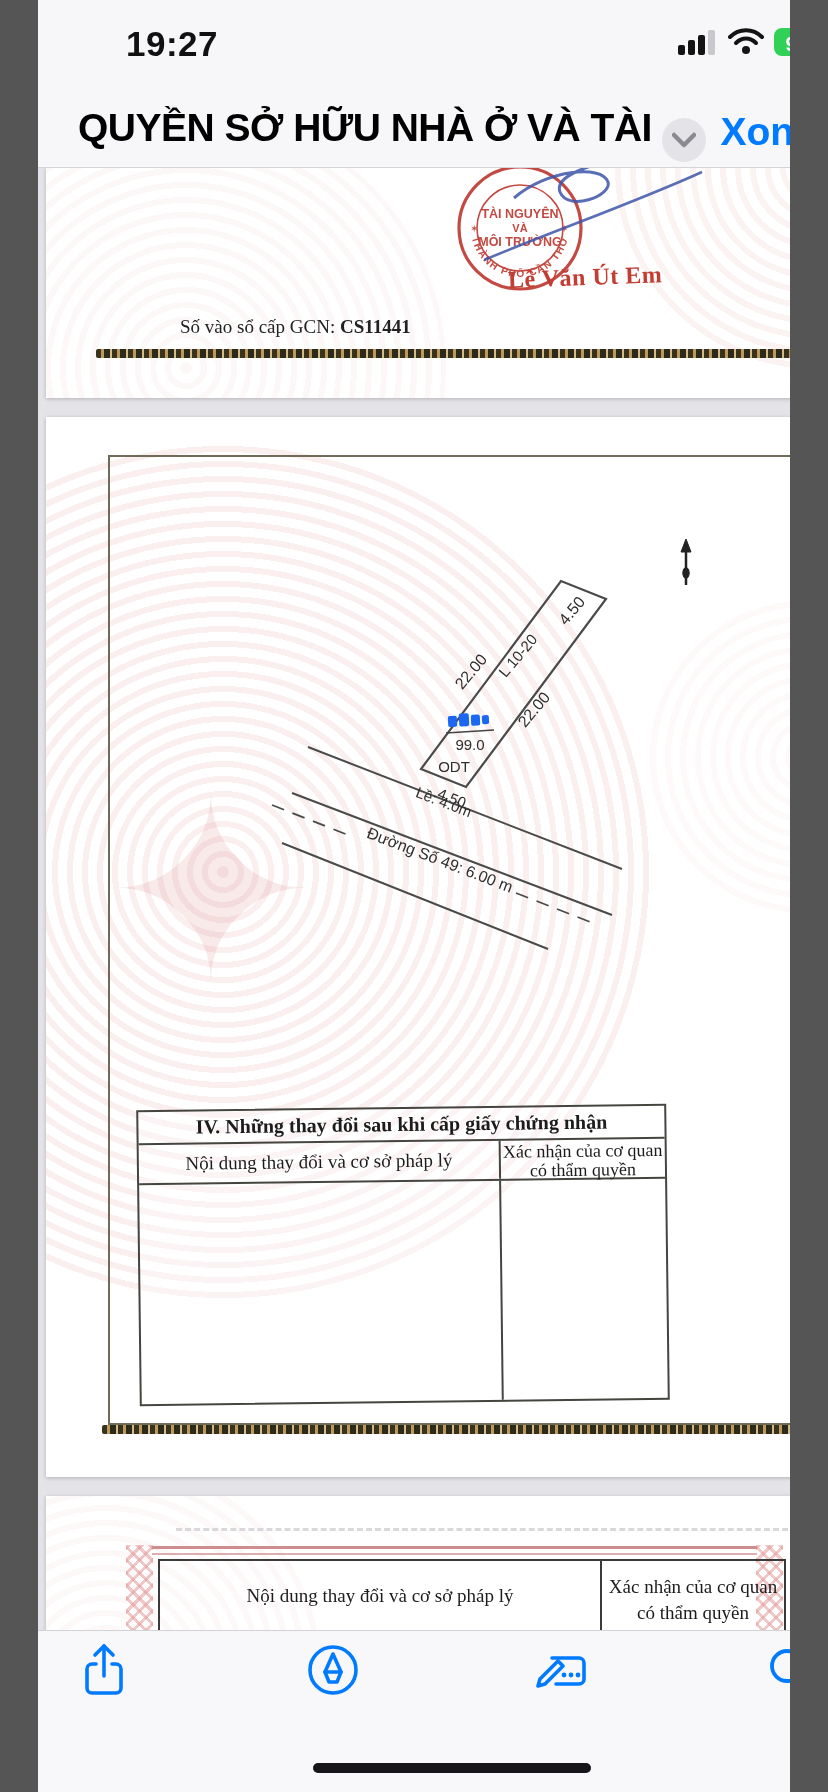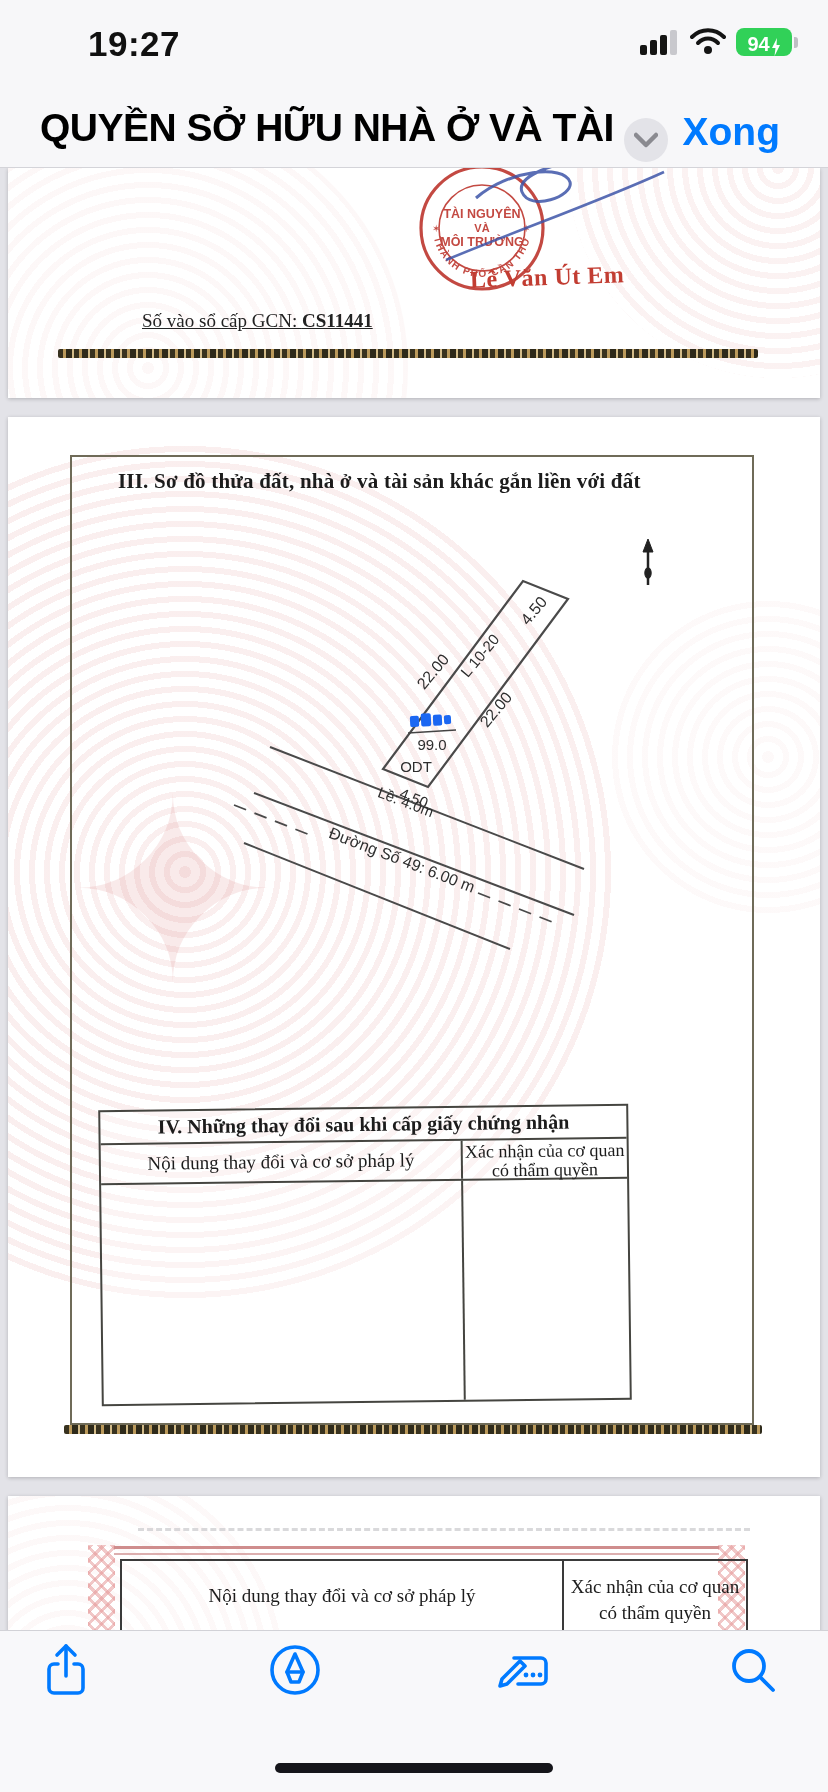--- a/index.html
+++ b/index.html
@@ -1,18 +1,18 @@
 <!DOCTYPE html>
 <html><head>
 <meta charset="utf-8">
 <style>
   * { margin:0; padding:0; box-sizing:border-box; }
   html,body { background:#555; }
   #screen {
-    position:relative; width:828px; height:1792px; margin:0 auto;
+    position:relative; width:752px; height:1792px; margin:0 auto;
     background:#e3e3e8; overflow:hidden;
     font-family:"Liberation Sans","DejaVu Sans",sans-serif;
   }
   
   #header {
     position:absolute; top:0; left:0; width:828px; height:168px;
     background:#f7f7f9; border-bottom:1px solid #d4d4d9; z-index:30;
   }
   .time { position:absolute; left:88px; top:24px; font-size:35px; font-weight:700; color:#111; letter-spacing:.5px;}
   .statusicons { position:absolute; right:30px; top:28px; display:flex; align-items:center; gap:10px; }
@@ -42,21 +42,21 @@
   #card3 { top:1328px; height:142px; }
   .serif { font-family:"Liberation Serif","DejaVu Serif",serif; }
   
   .wm-rings { position:absolute; border-radius:50%; pointer-events:none;
     background:repeating-radial-gradient(circle, rgba(213,108,108,.11) 0 6px, rgba(255,255,255,0) 6px 15px); }
   .wm-star { position:absolute; color:rgba(211,92,92,.13); pointer-events:none; font-family:"DejaVu Sans",sans-serif; }
   
   .page-edge { position:absolute; height:9px; border-radius:2px;
     background:repeating-linear-gradient(90deg,#38321f 0 5px,#bb9a5c 5px 8px,#2e2a1a 8px 14px,#d3bc8a 14px 16px); }
   
-  .registry { position:absolute; left:134px; top:142px; font-size:19px; color:#222;text-decoration:underline; }
+  .registry { position:absolute; left:134px; top:148px; font-size:19px; color:#222; }
   .registry b { font-weight:700; }
   .signer { position:absolute; left:462px; top:96px; font-size:24px; font-weight:700; color:#c23d32;
     transform:rotate(-2deg); letter-spacing:.5px; }
   
   .frame2 { position:absolute; left:62px; top:38px; width:684px; height:970px; border:2px solid #6f6b58; }
   .sec3title { position:absolute; left:110px; top:52px; font-size:21px; font-weight:700; color:#1c1c1c; letter-spacing:.2px;}
   .tbl4 { position:absolute; left:92px; top:690px; width:530px; height:296px; border:2px solid #454540;
     transform:rotate(-.7deg); background:rgba(255,255,255,.35); color:#1c1c1c; }
   .tbl4 .r1 { height:33px; border-bottom:2px solid #454540; text-align:center; line-height:31px;
     font-size:20px; font-weight:700; }
@@ -157,21 +157,20 @@
       </div>
       <div class="page-edge" style="left:50px; right:62px; top:181px;"></div>
     </div>
 
     <div class="card" id="card2">
       <div class="wm-rings" style="left:-253px; top:25px; width:860px; height:860px;"></div>
       <div class="wm-star" style="left:60px; top:330px; font-size:250px;">✦</div>
       <div class="wm-rings" style="left:600px; top:180px; width:320px; height:320px; opacity:.35;"></div>
 
       <div class="frame2"></div>
-      <div class="sec3title serif">III. Sơ đồ thửa đất, nhà ở và tài sản khác gắn liền với đất</div>
 
       <svg width="812" height="580" viewBox="0 0 812 580" style="position:absolute; left:0; top:0;">
 
         <g stroke="#222" fill="#222">
           <line x1="640" y1="134" x2="640" y2="168" stroke-width="2.5"></line>
           <polygon points="640,122 635,135 645,135"></polygon>
           <ellipse cx="640" cy="156" rx="3.2" ry="5.5"></ellipse>
         </g>
 
         <polygon points="375,352 420,370 560,182 515,164" fill="none" stroke="#4a4a4a" stroke-width="2.2"></polygon>

